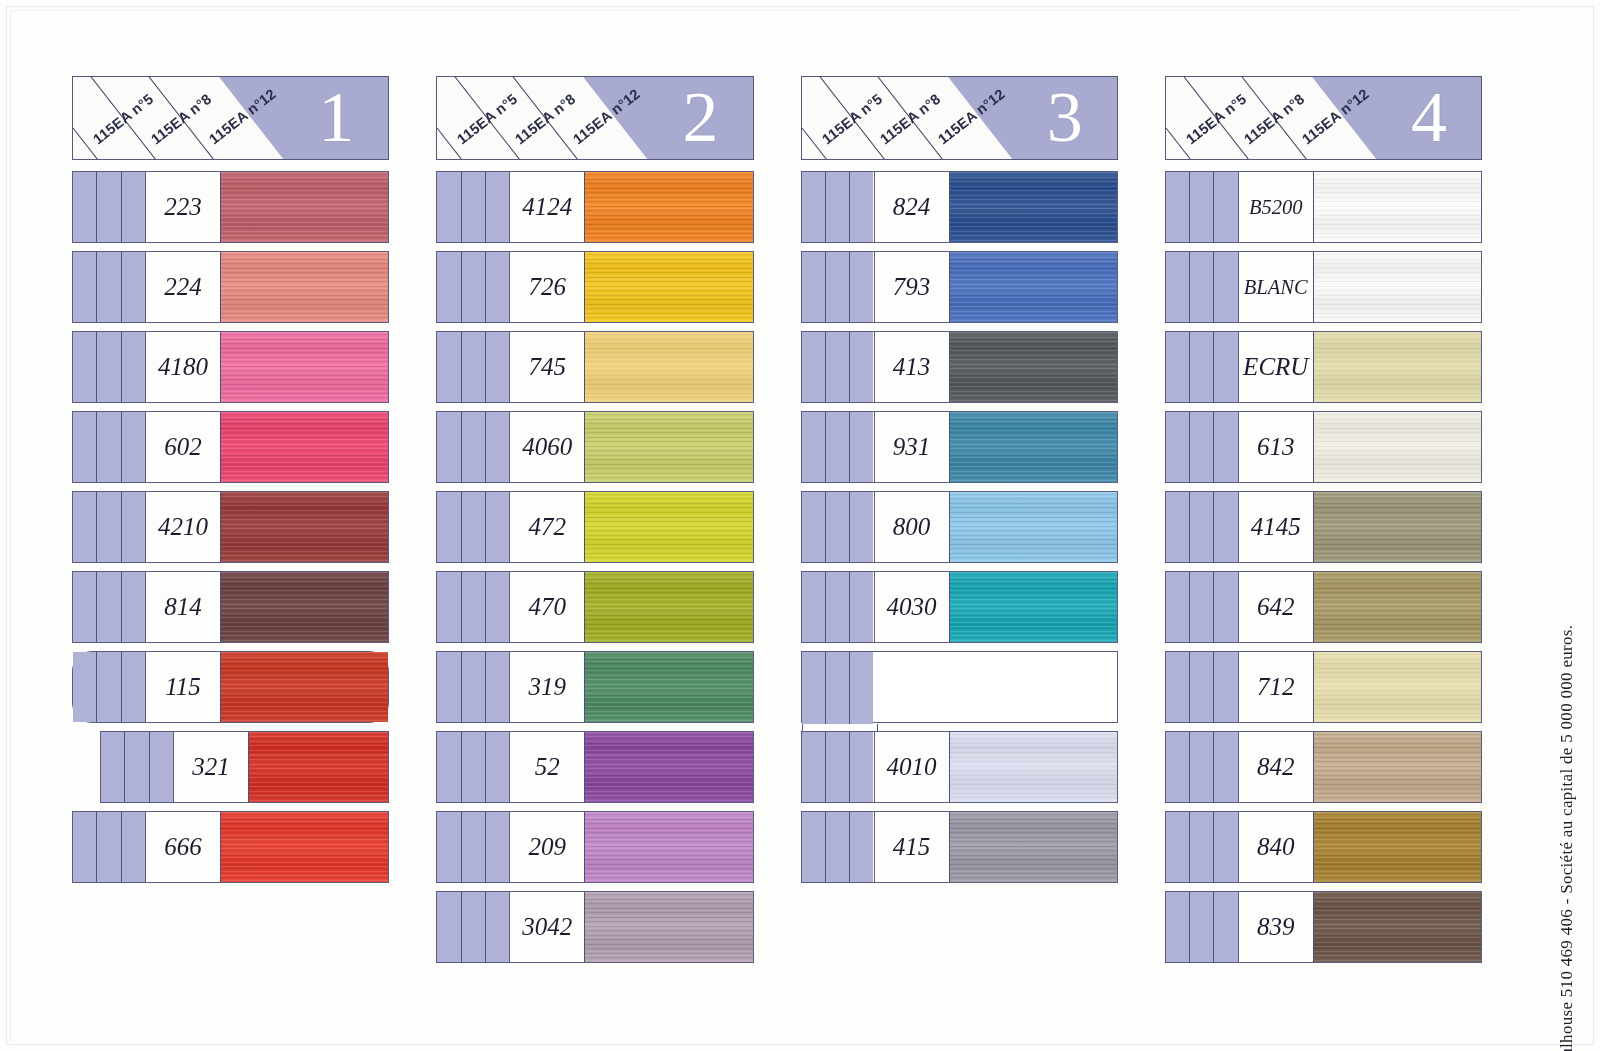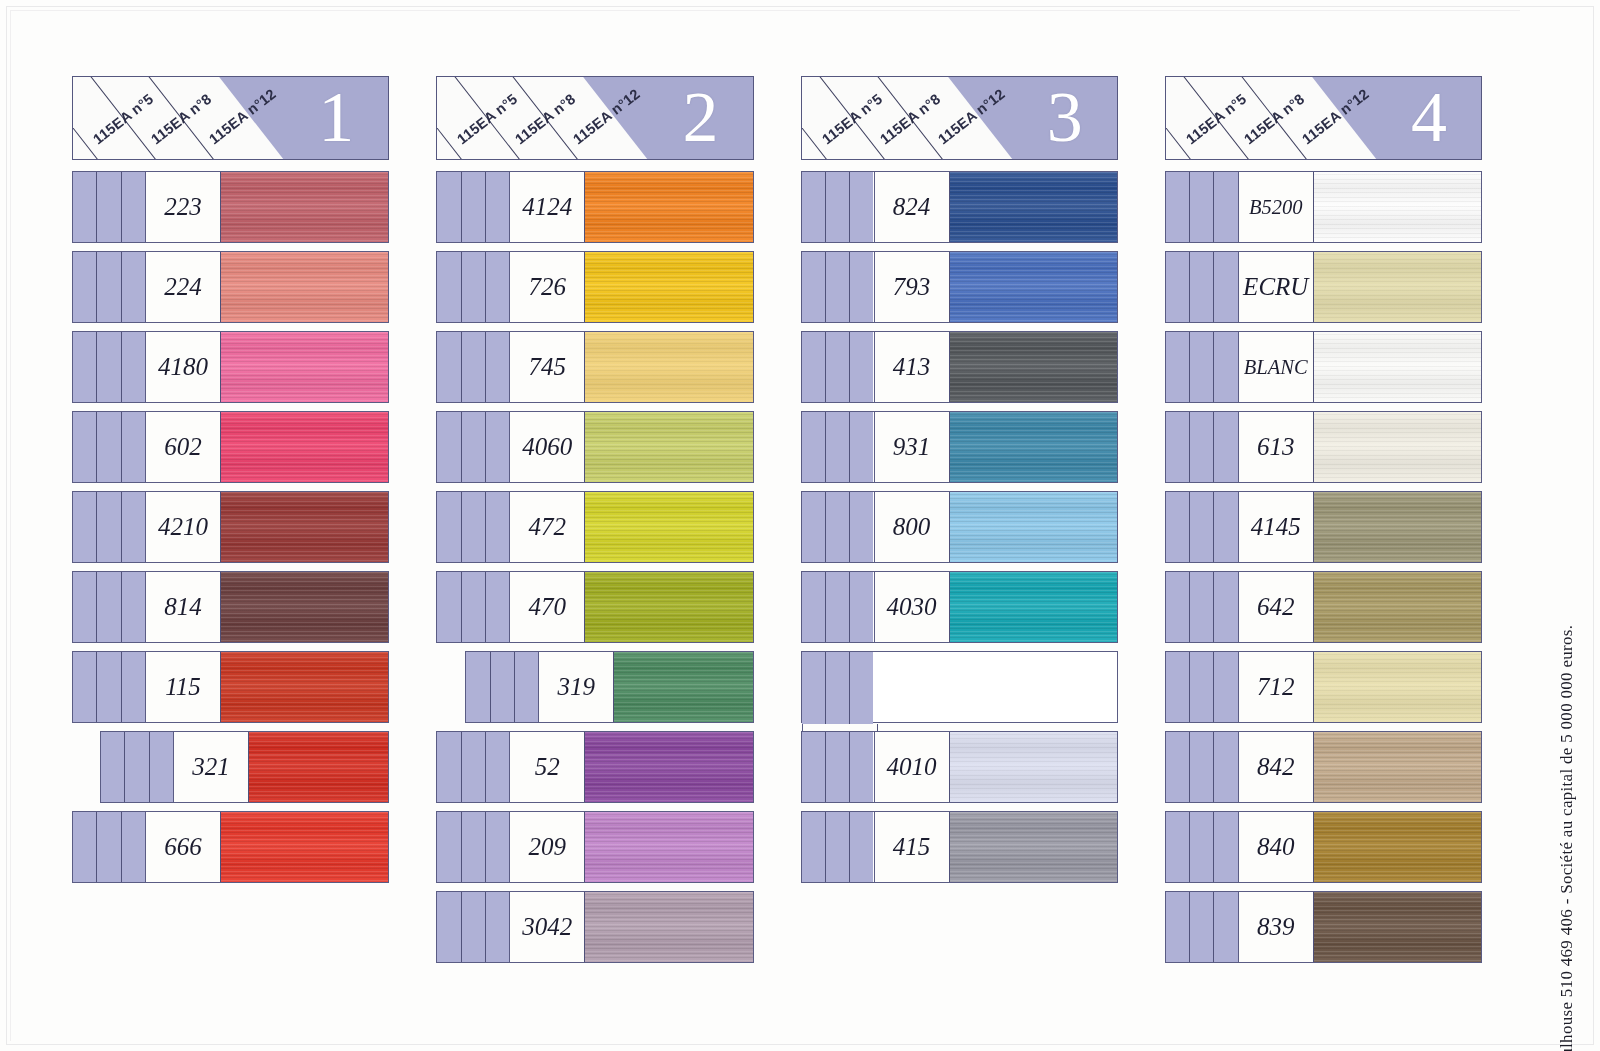--- a/index.html
+++ b/index.html
@@ -320,21 +320,21 @@
             </div>
             <div class="code-box">
               <span class="code-text">814</span>
             </div>
             <div class="swatch">
               <div class="swatch-base" style="background: rgb(109, 64, 64);"></div>
               <div class="swatch-tex"></div>
               <div class="swatch-sheen"></div>
             </div>
           </div>
-          <div class="row" style="border-color: rgb(90, 92, 132);">
+          <div class="row" style="border-color: rgb(90, 92, 132); border-radius: 20px;">
             <div class="sizes">
               <div class="size-cell" style="background: rgb(175, 177, 214);"></div>
               <div class="size-cell" style="background: rgb(175, 177, 214);"></div>
               <div class="size-cell" style="background: rgb(175, 177, 214);"></div>
             </div>
             <div class="code-box">
               <span class="code-text">115</span>
             </div>
             <div class="swatch">
               <div class="swatch-base" style="background: rgb(204, 55, 34);"></div>
@@ -471,21 +471,21 @@
             </div>
             <div class="code-box">
               <span class="code-text">470</span>
             </div>
             <div class="swatch">
               <div class="swatch-base" style="background: rgb(163, 176, 34);"></div>
               <div class="swatch-tex"></div>
               <div class="swatch-sheen"></div>
             </div>
           </div>
-          <div class="row" style="border-color: rgb(90, 92, 132); margin-left: 29px;">
+          <div class="row" style="border-color: rgb(90, 92, 132);">
             <div class="sizes">
               <div class="size-cell" style="background: rgb(175, 177, 214);"></div>
               <div class="size-cell" style="background: rgb(175, 177, 214);"></div>
               <div class="size-cell" style="background: rgb(175, 177, 214);"></div>
             </div>
             <div class="code-box">
               <span class="code-text">319</span>
             </div>
             <div class="swatch">
               <div class="swatch-base" style="background: rgb(77, 140, 98);"></div>
@@ -720,39 +720,39 @@
               <div class="swatch-sheen"></div>
             </div>
           </div>
           <div class="row" style="border-color: rgb(90, 92, 132);">
             <div class="sizes">
               <div class="size-cell" style="background: rgb(175, 177, 214);"></div>
               <div class="size-cell" style="background: rgb(175, 177, 214);"></div>
               <div class="size-cell" style="background: rgb(175, 177, 214);"></div>
             </div>
             <div class="code-box">
+              <span class="code-text long">BLANC</span>
+            </div>
+            <div class="swatch pale">
+              <div class="swatch-base" style="background: rgb(251, 251, 249);"></div>
+              <div class="swatch-tex"></div>
+              <div class="swatch-sheen"></div>
+            </div>
+          </div>
+          <div class="row" style="border-color: rgb(90, 92, 132);">
+            <div class="sizes">
+              <div class="size-cell" style="background: rgb(175, 177, 214);"></div>
+              <div class="size-cell" style="background: rgb(175, 177, 214);"></div>
+              <div class="size-cell" style="background: rgb(175, 177, 214);"></div>
+            </div>
+            <div class="code-box">
               <span class="code-text">ECRU</span>
             </div>
             <div class="swatch pale">
               <div class="swatch-base" style="background: rgb(228, 221, 173);"></div>
-              <div class="swatch-tex"></div>
-              <div class="swatch-sheen"></div>
-            </div>
-          </div>
-          <div class="row" style="border-color: rgb(90, 92, 132);">
-            <div class="sizes">
-              <div class="size-cell" style="background: rgb(175, 177, 214);"></div>
-              <div class="size-cell" style="background: rgb(175, 177, 214);"></div>
-              <div class="size-cell" style="background: rgb(175, 177, 214);"></div>
-            </div>
-            <div class="code-box">
-              <span class="code-text long">BLANC</span>
-            </div>
-            <div class="swatch pale">
-              <div class="swatch-base" style="background: rgb(251, 251, 249);"></div>
               <div class="swatch-tex"></div>
               <div class="swatch-sheen"></div>
             </div>
           </div>
           <div class="row" style="border-color: rgb(90, 92, 132);">
             <div class="sizes">
               <div class="size-cell" style="background: rgb(175, 177, 214);"></div>
               <div class="size-cell" style="background: rgb(175, 177, 214);"></div>
               <div class="size-cell" style="background: rgb(175, 177, 214);"></div>
             </div>

